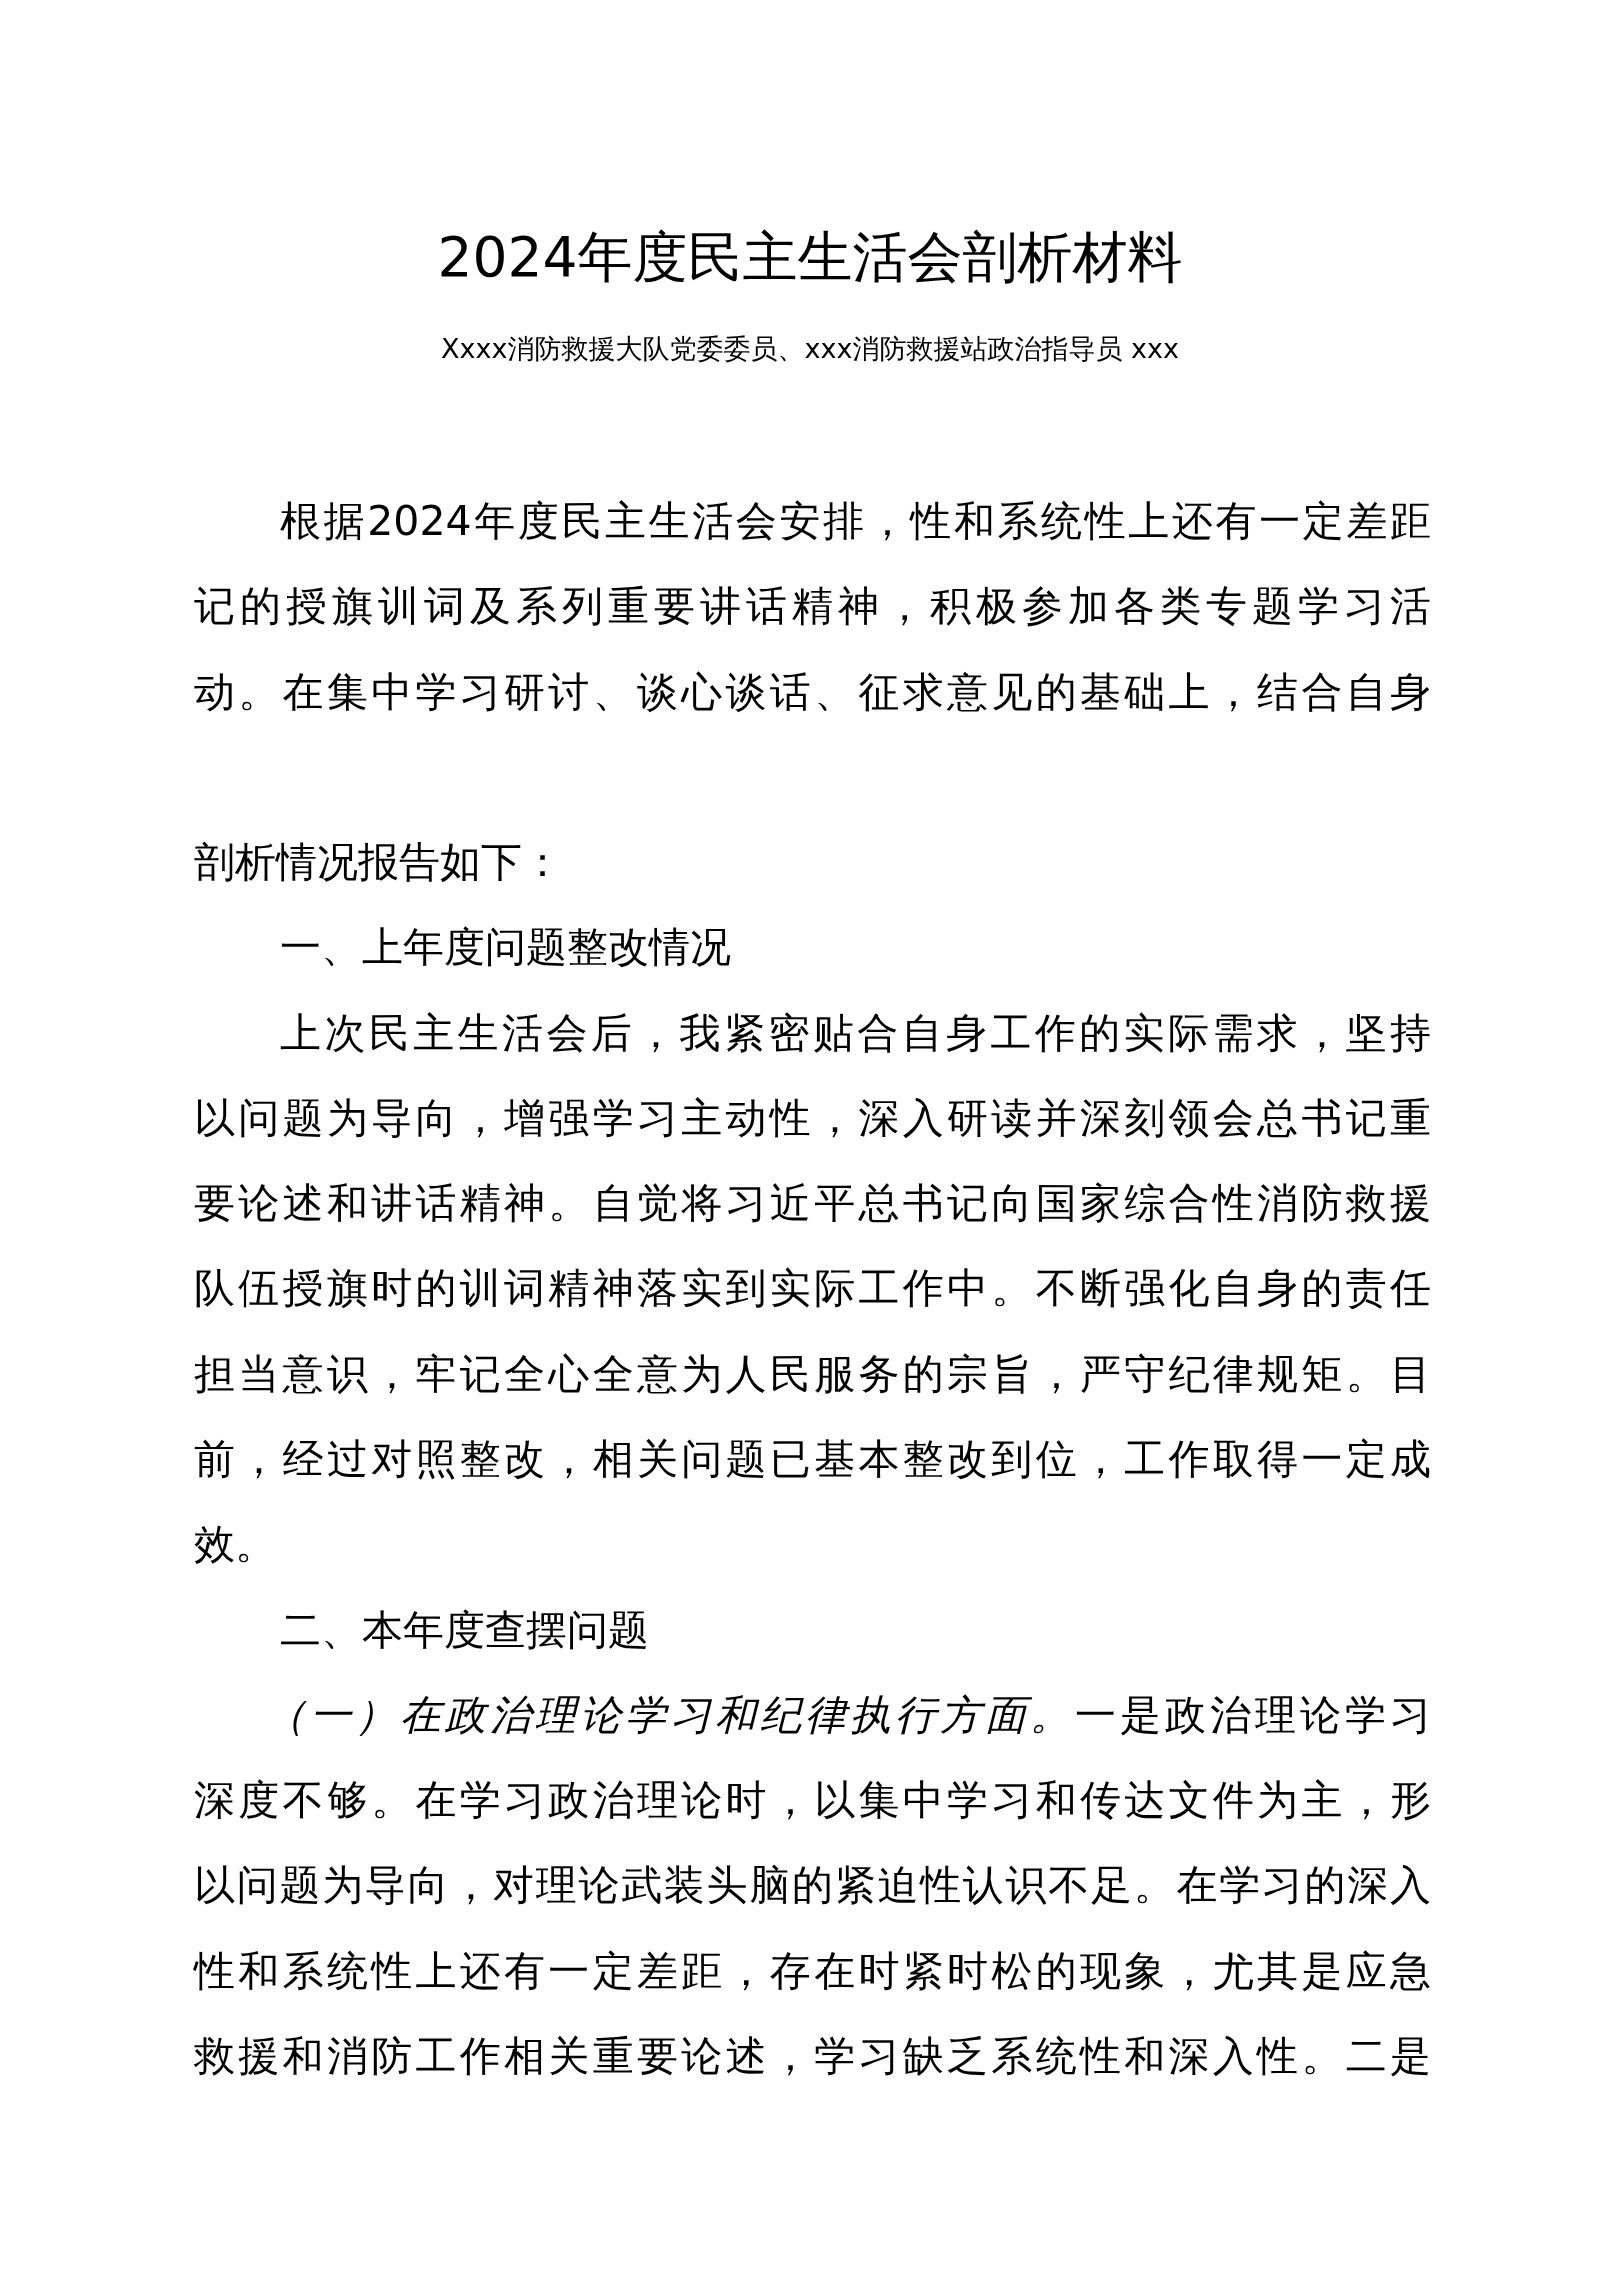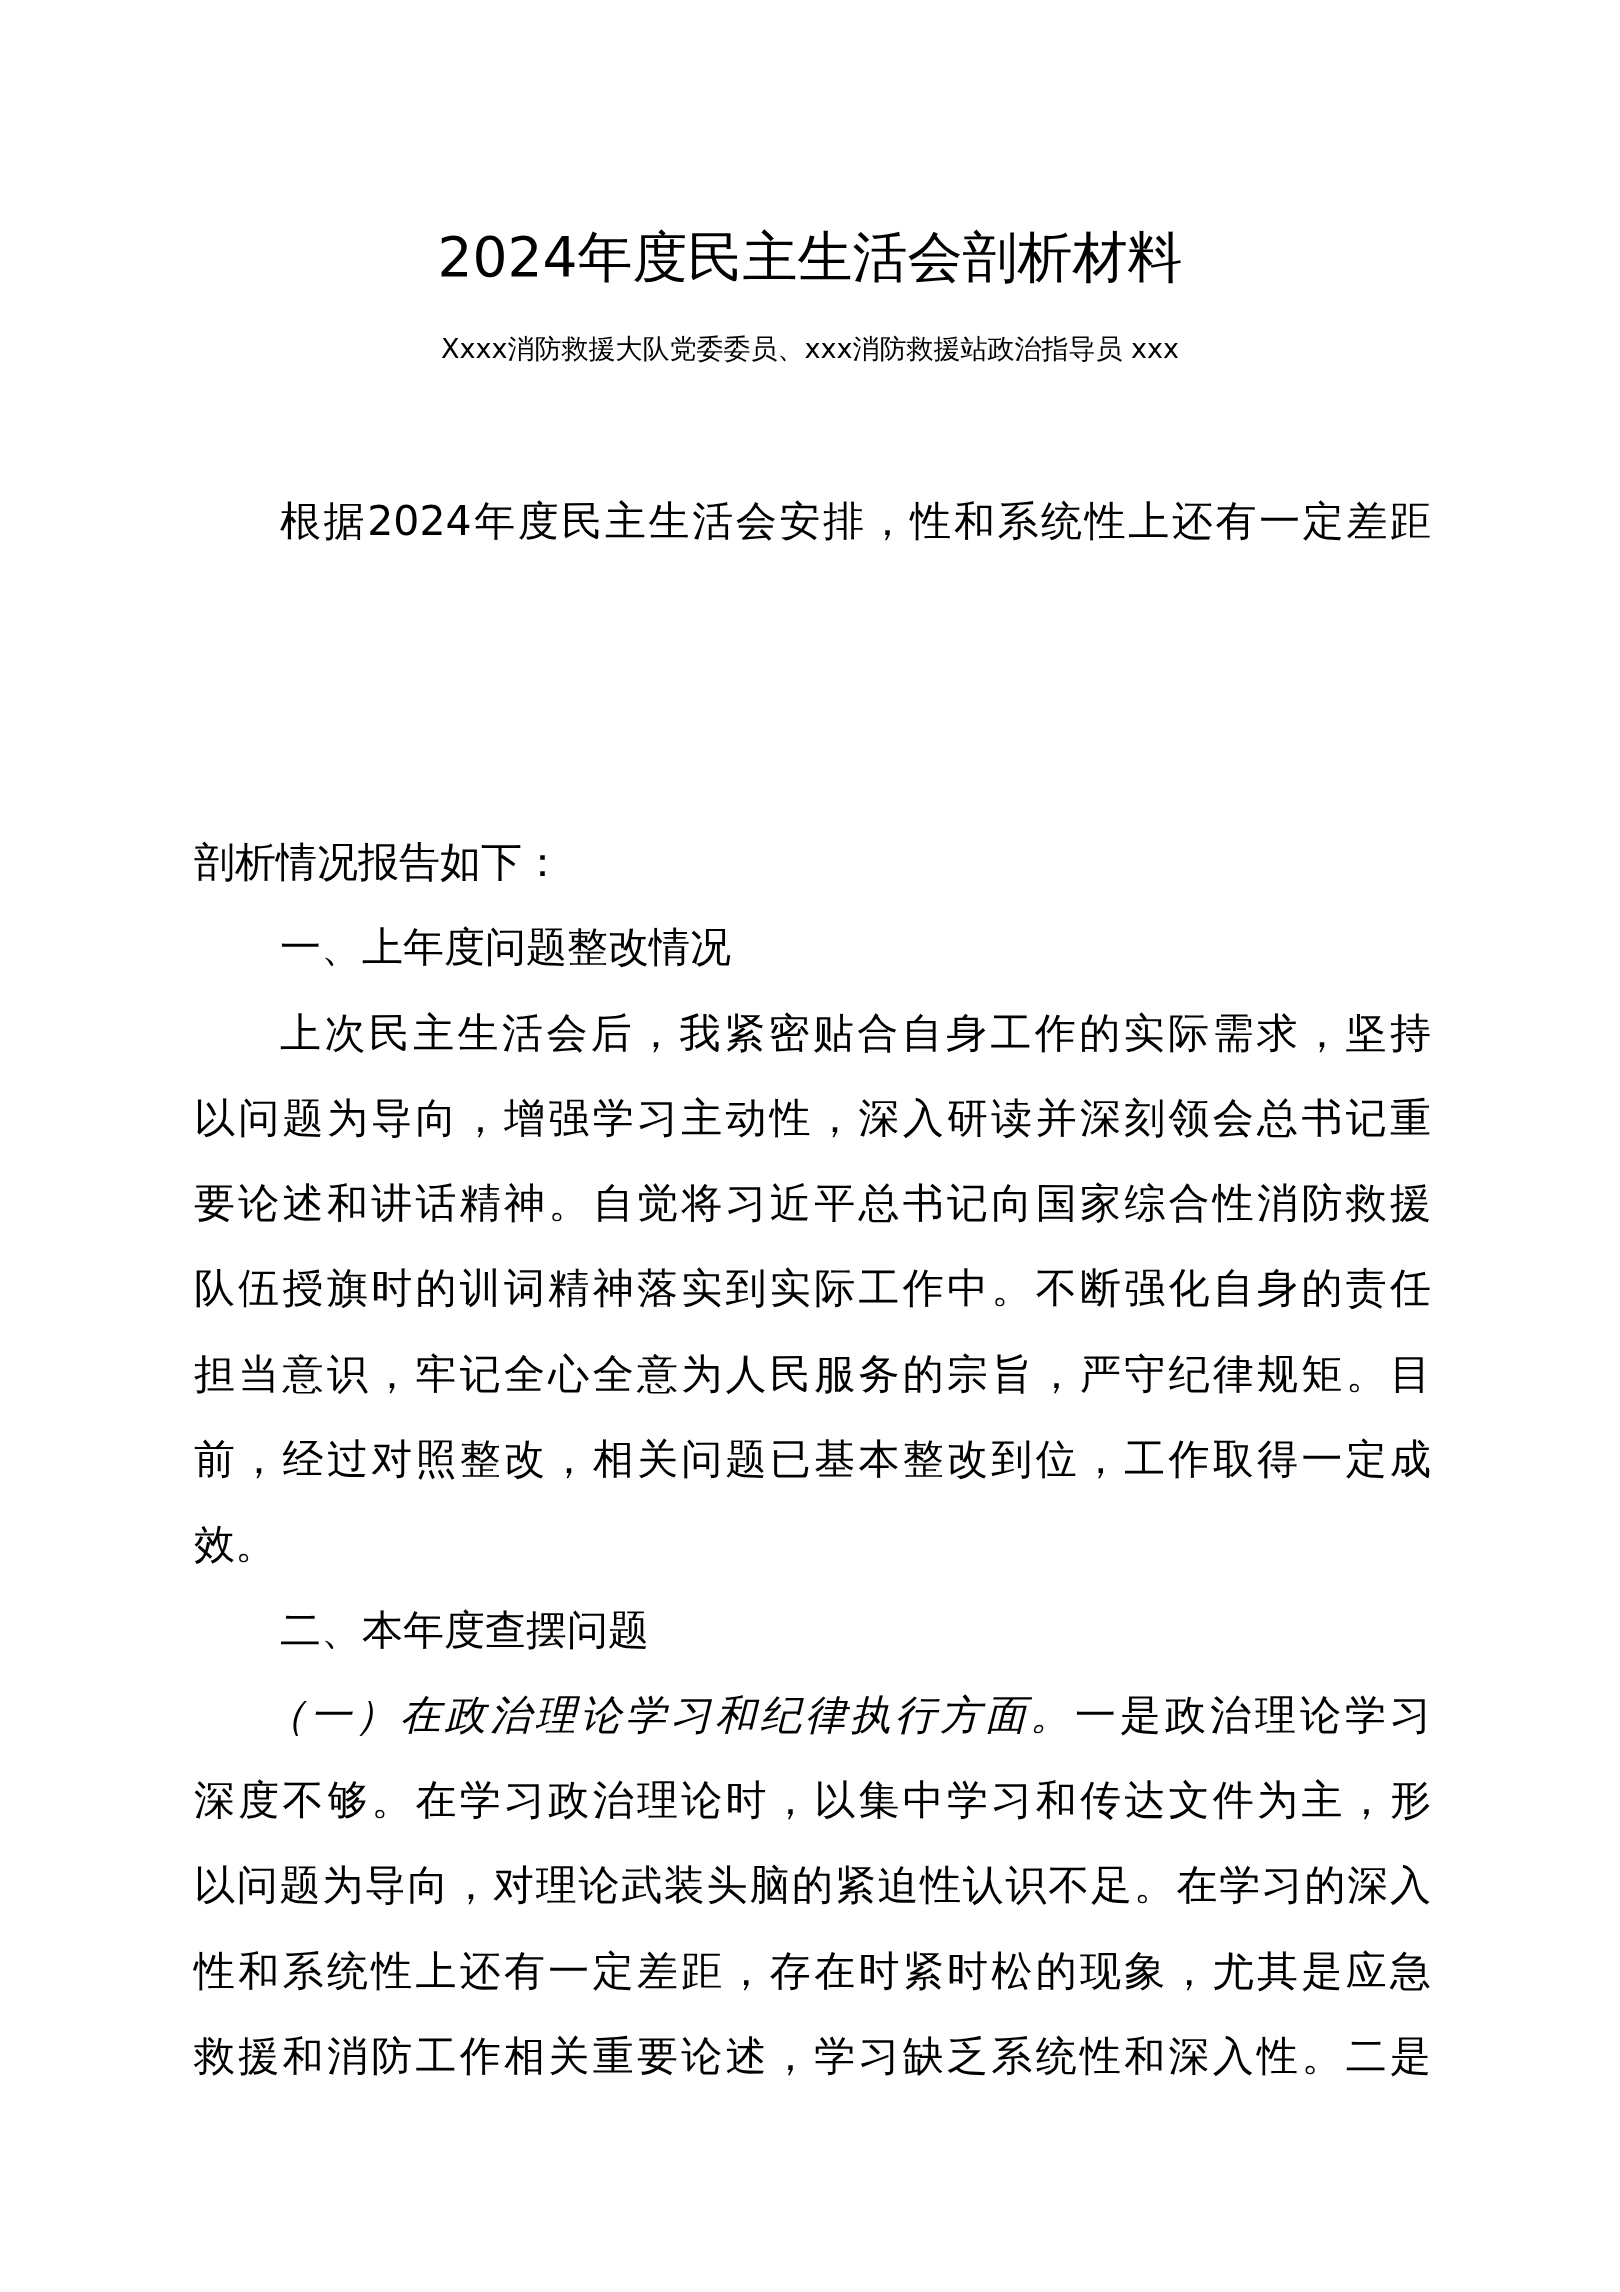--- a/index.html
+++ b/index.html
@@ -68,20 +68,22 @@
   </style>
 </head>
 <body>
 
 <div class="page">
 
   <div class="title">2024年度民主生活会剖析材料</div>
   <div class="subtitle">Xxxx消防救援大队党委委员、xxx消防救援站政治指导员 xxx</div>
 
   <div class="line indent" style="top:492px;">根据2024年度民主生活会安排，性和系统性上还有一定差距</div>
+  <div class="line" style="top:577px;">记的授旗训词及系列重要讲话精神，积极参加各类专题学习活</div>
+  <div class="line" style="top:663px;">动。在集中学习研讨、谈心谈话、征求意见的基础上，结合自身</div>
   <div class="line last" style="top:833px;">剖析情况报告如下：</div>
 
   <div class="line indent last" style="top:918px;">一、上年度问题整改情况</div>
 
   <div class="line indent" style="top:1004px;">上次民主生活会后，我紧密贴合自身工作的实际需求，坚持</div>
   <div class="line" style="top:1089px;">以问题为导向，增强学习主动性，深入研读并深刻领会总书记重</div>
   <div class="line" style="top:1174px;">要论述和讲话精神。自觉将习近平总书记向国家综合性消防救援</div>
   <div class="line" style="top:1259px;">队伍授旗时的训词精神落实到实际工作中。不断强化自身的责任</div>
   <div class="line" style="top:1345px;">担当意识，牢记全心全意为人民服务的宗旨，严守纪律规矩。目</div>
   <div class="line" style="top:1430px;">前，经过对照整改，相关问题已基本整改到位，工作取得一定成</div>

